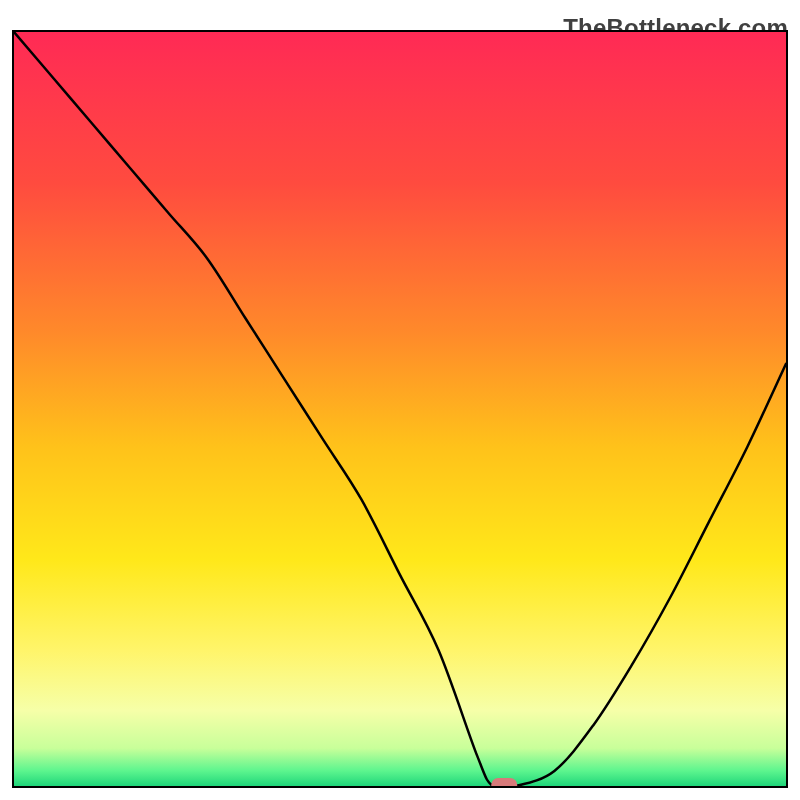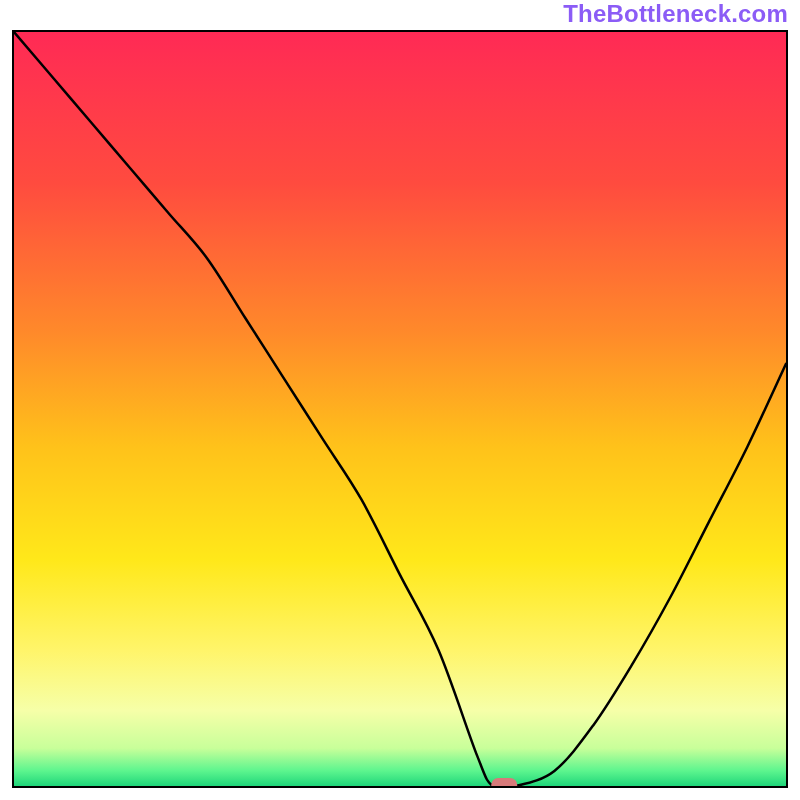--- a/index.html
+++ b/index.html
@@ -11,25 +11,25 @@
     background: #ffffff;
     font-family: Arial, Helvetica, sans-serif;
   }
   .wrap {
     position: relative;
     width: 800px;
     height: 800px;
   }
   .attribution {
     position: absolute;
-    top: 0;
+    top: 14px;
     right: 12px;
     font-size: 24px;
     font-weight: 600;
-    color: #8b5cf6;
+    color: #404040;
     letter-spacing: 0.2px;
   }
   .plot-frame {
     position: absolute;
     left: 12px;
     top: 30px;
     width: 776px;
     height: 758px;
     border: 2px solid #000;
     box-sizing: border-box;

